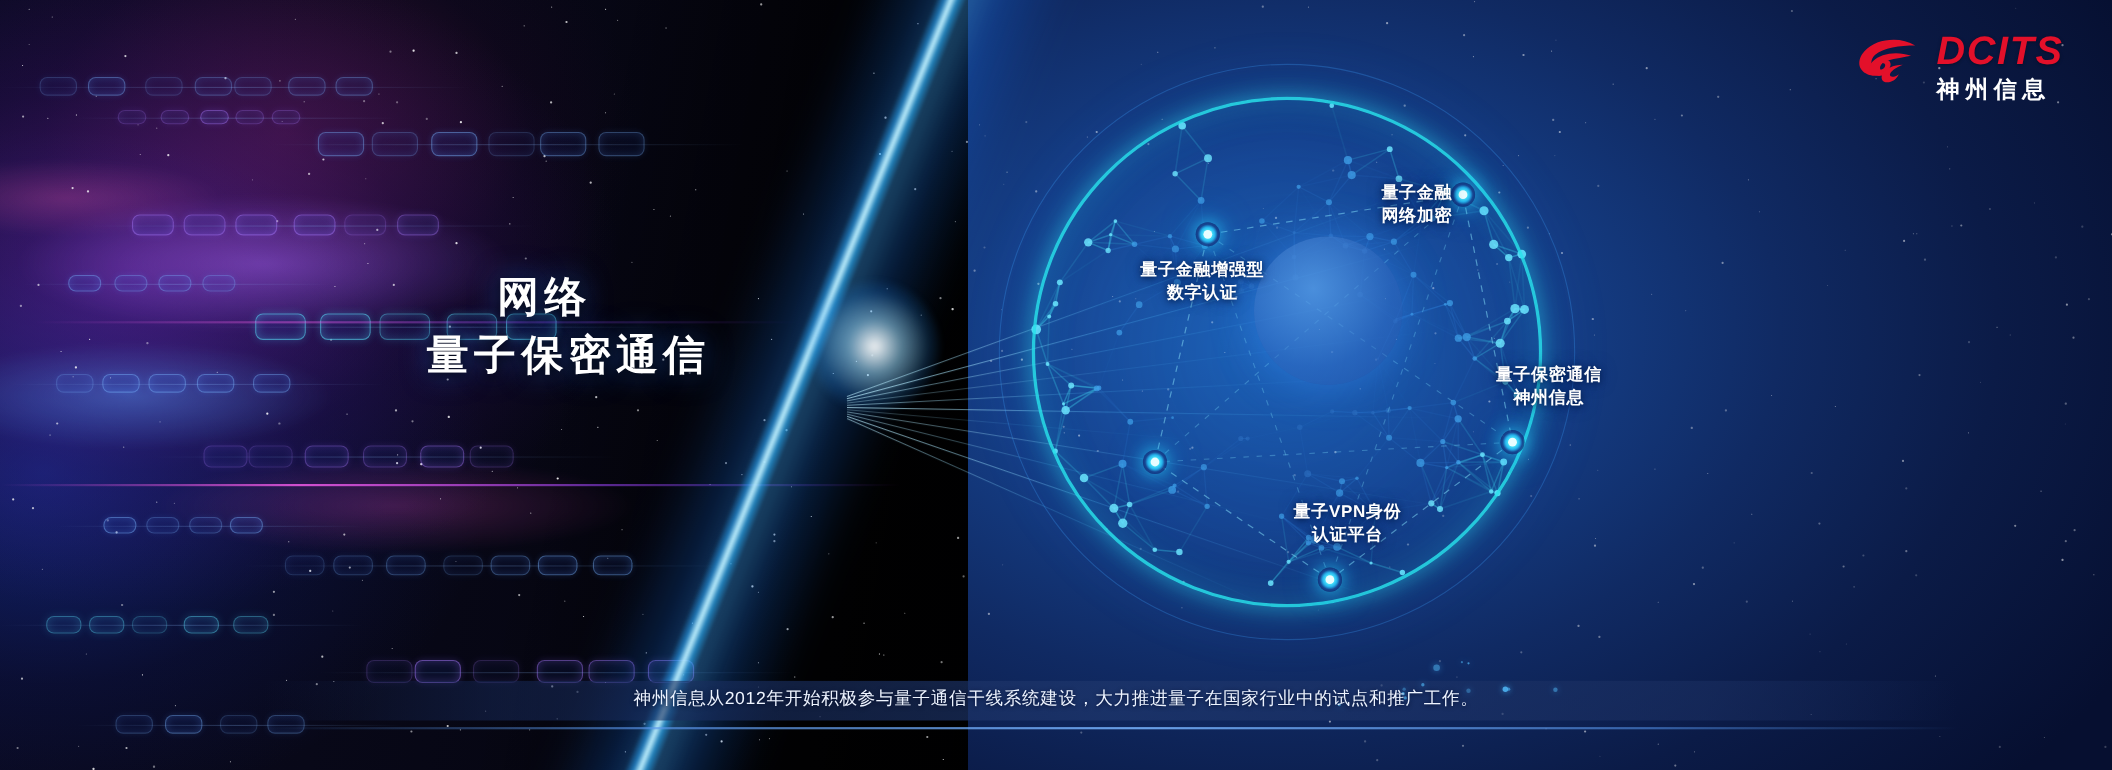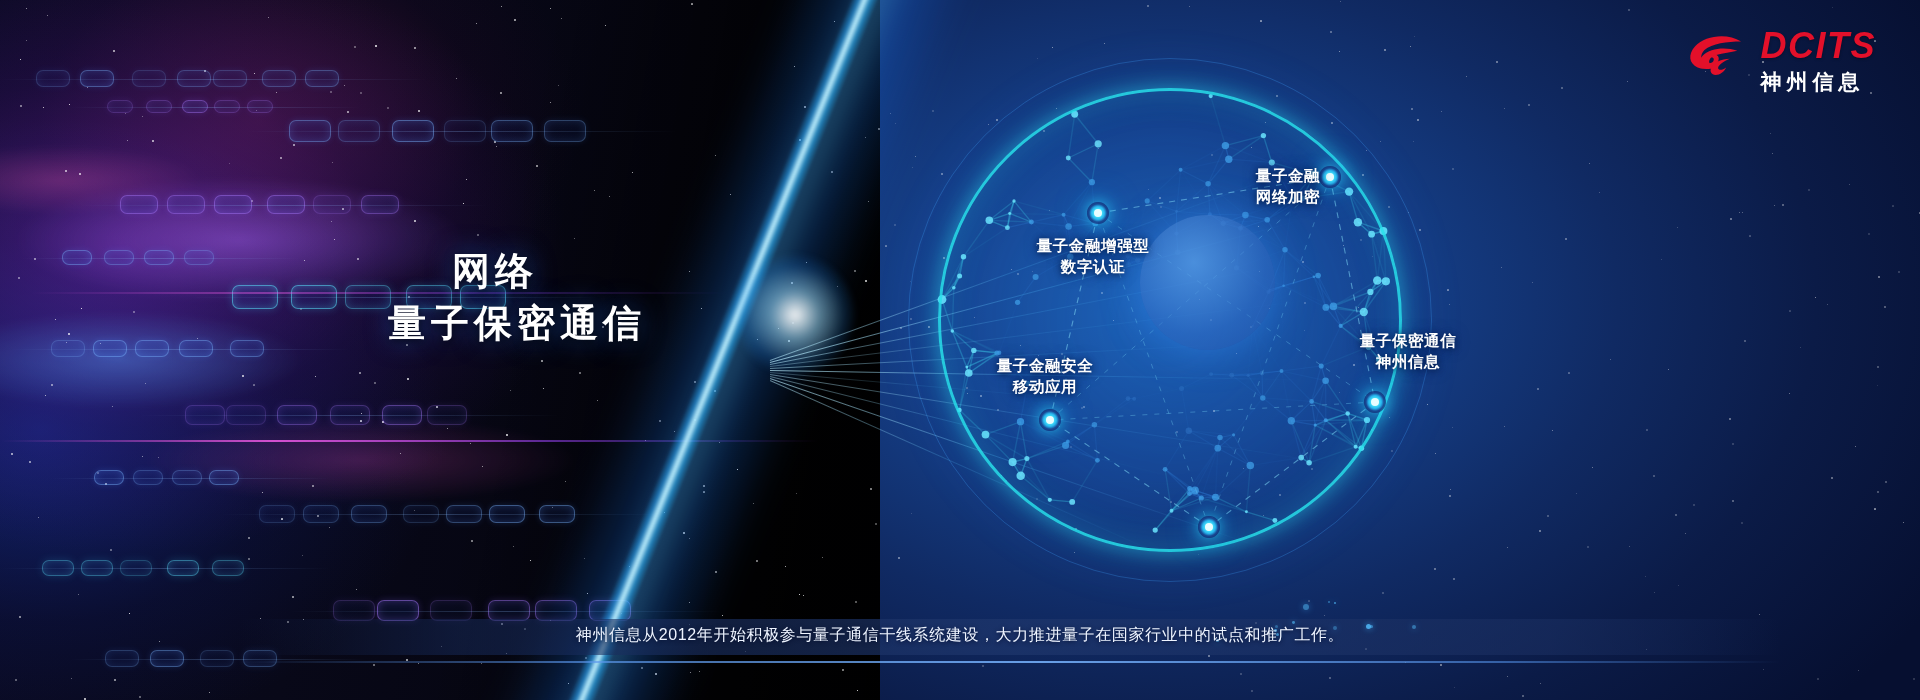--- a/index.html
+++ b/index.html
@@ -1226,23 +1226,23 @@
     <div>数字认证</div>
   </div>
   <div class="lbl" style="left:1228px;top:165px;width:120px">
     <div>量子金融</div>
     <div>网络加密</div>
   </div>
   <div class="lbl" style="left:1338px;top:330px;width:140px">
     <div>量子保密通信</div>
     <div>神州信息</div>
   </div>
-  <div class="lbl" style="left:975px;top:355px;width:140px">
-    <div>量子金融安全</div>
-    <div>移动应用</div>
+  <div class="lbl" style="left:1155px;top:455px;width:140px">
+    <div>量子VPN身份</div>
+    <div>认证平台</div>
   </div>
 
   <div class="headline">
     <div class="hl-line hl-4">网络</div>
     <div class="hl-line hl-3">量子保密通信</div>
   </div>
 
   <div class="logo">
     <svg class="logo-mark" viewBox="0 0 100 100">
       <path d="M92 20 C70 6 34 10 18 28 C6 41 8 56 22 62 C33 67 47 63 54 54 C58 48 56 42 50 41 C45 40 40 43 39 47 C44 44 49 46 48 50 C47 55 40 57 34 54 C26 50 26 41 33 34 C45 23 70 20 92 20 Z" fill="#e3102a"></path>

